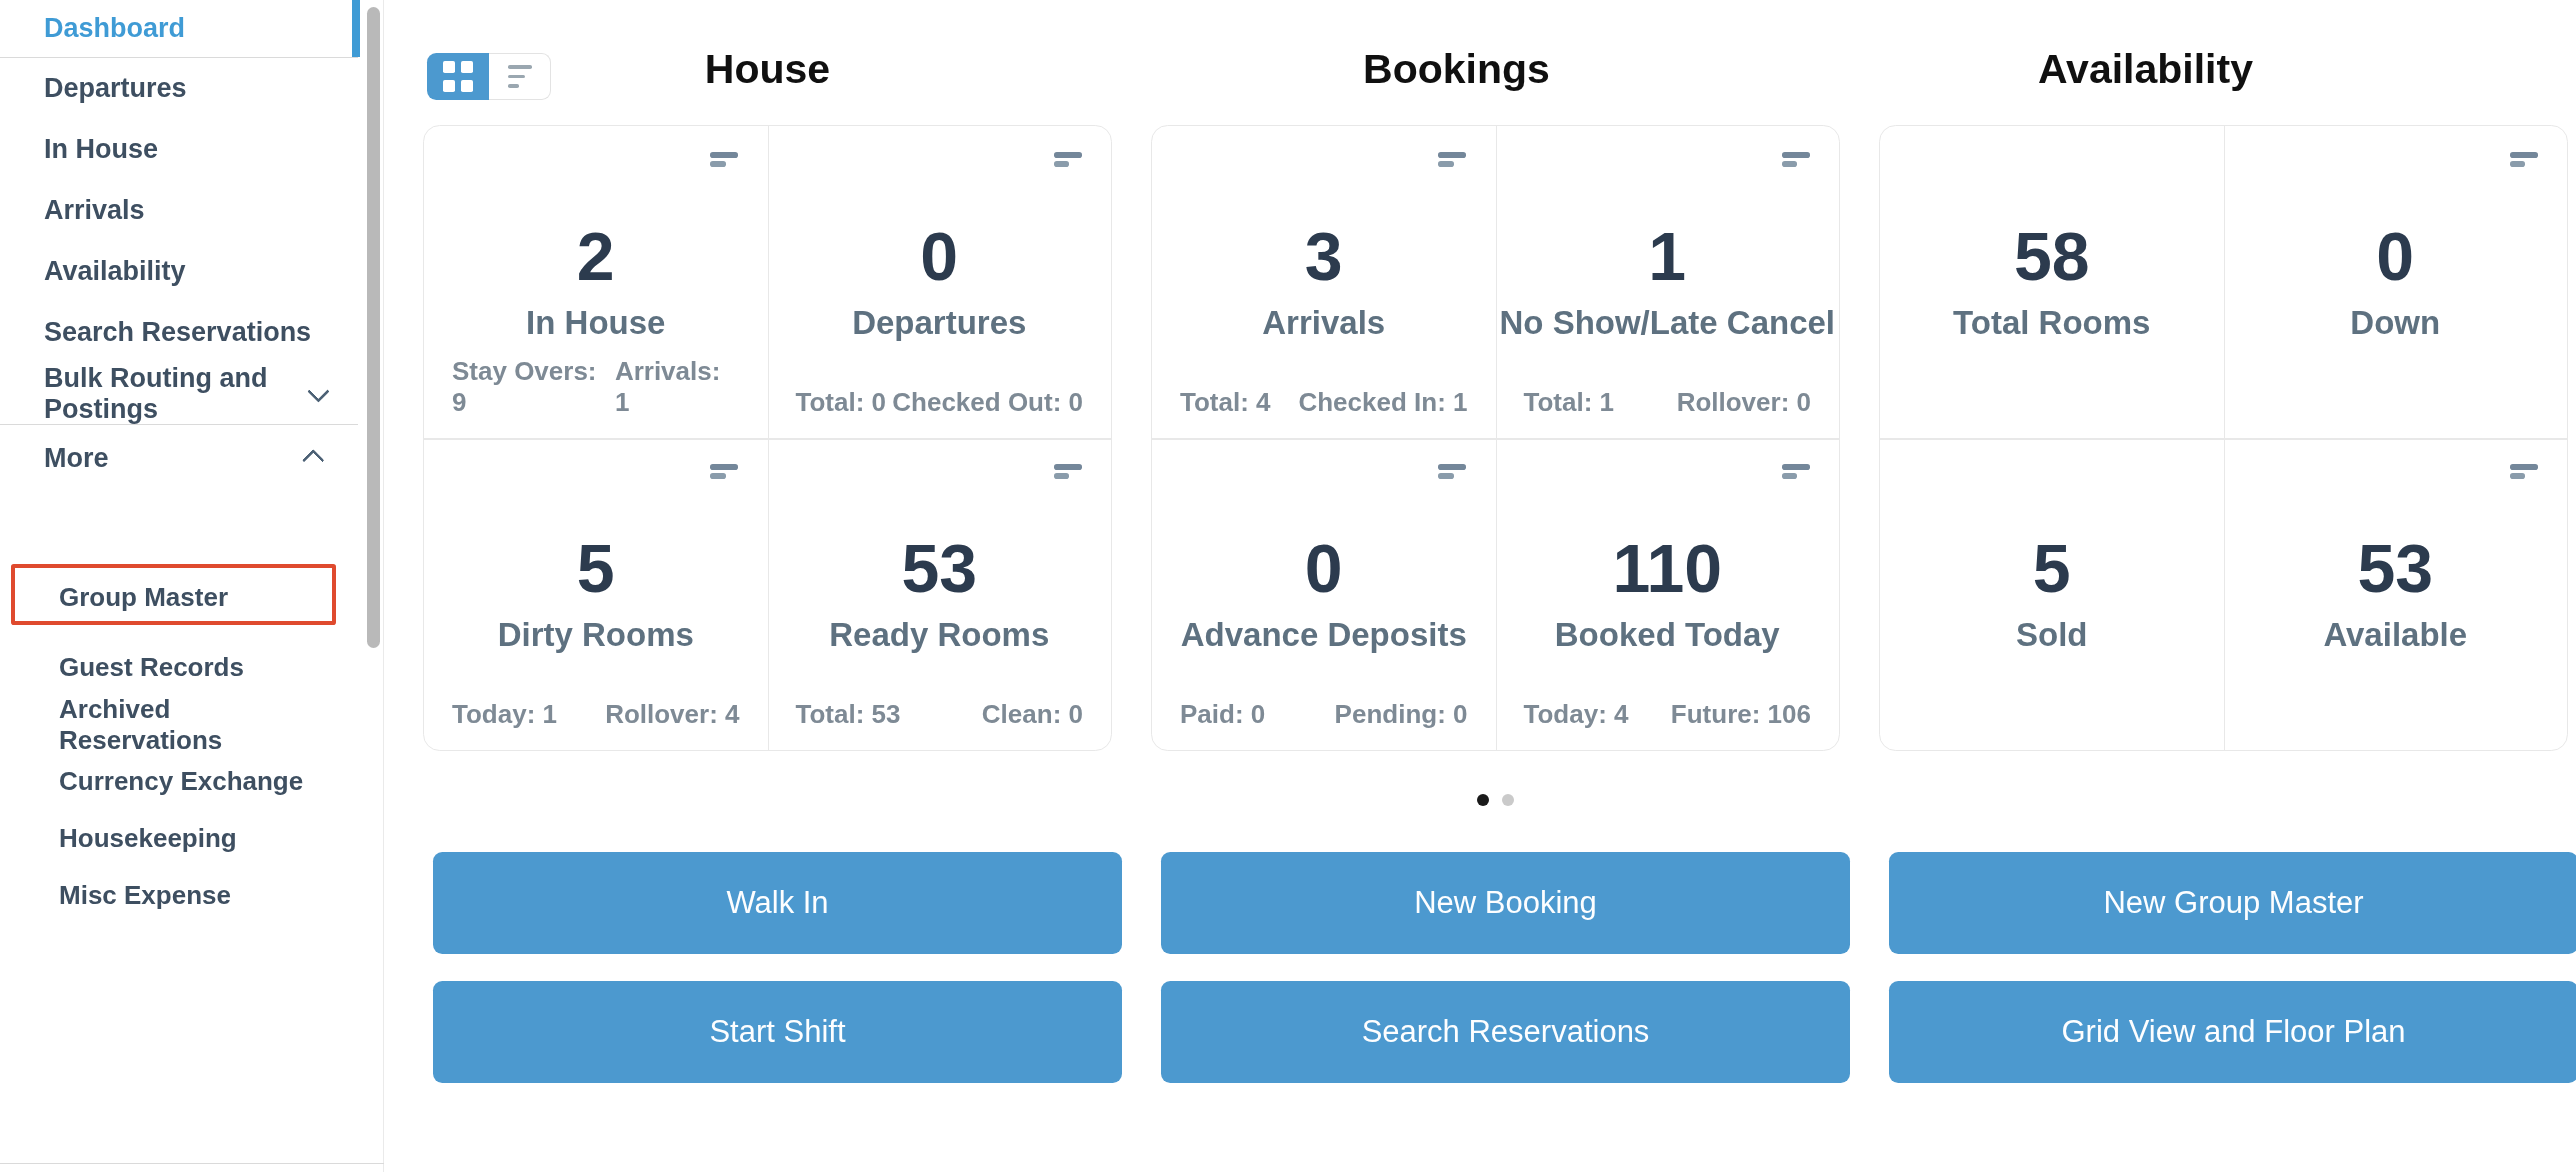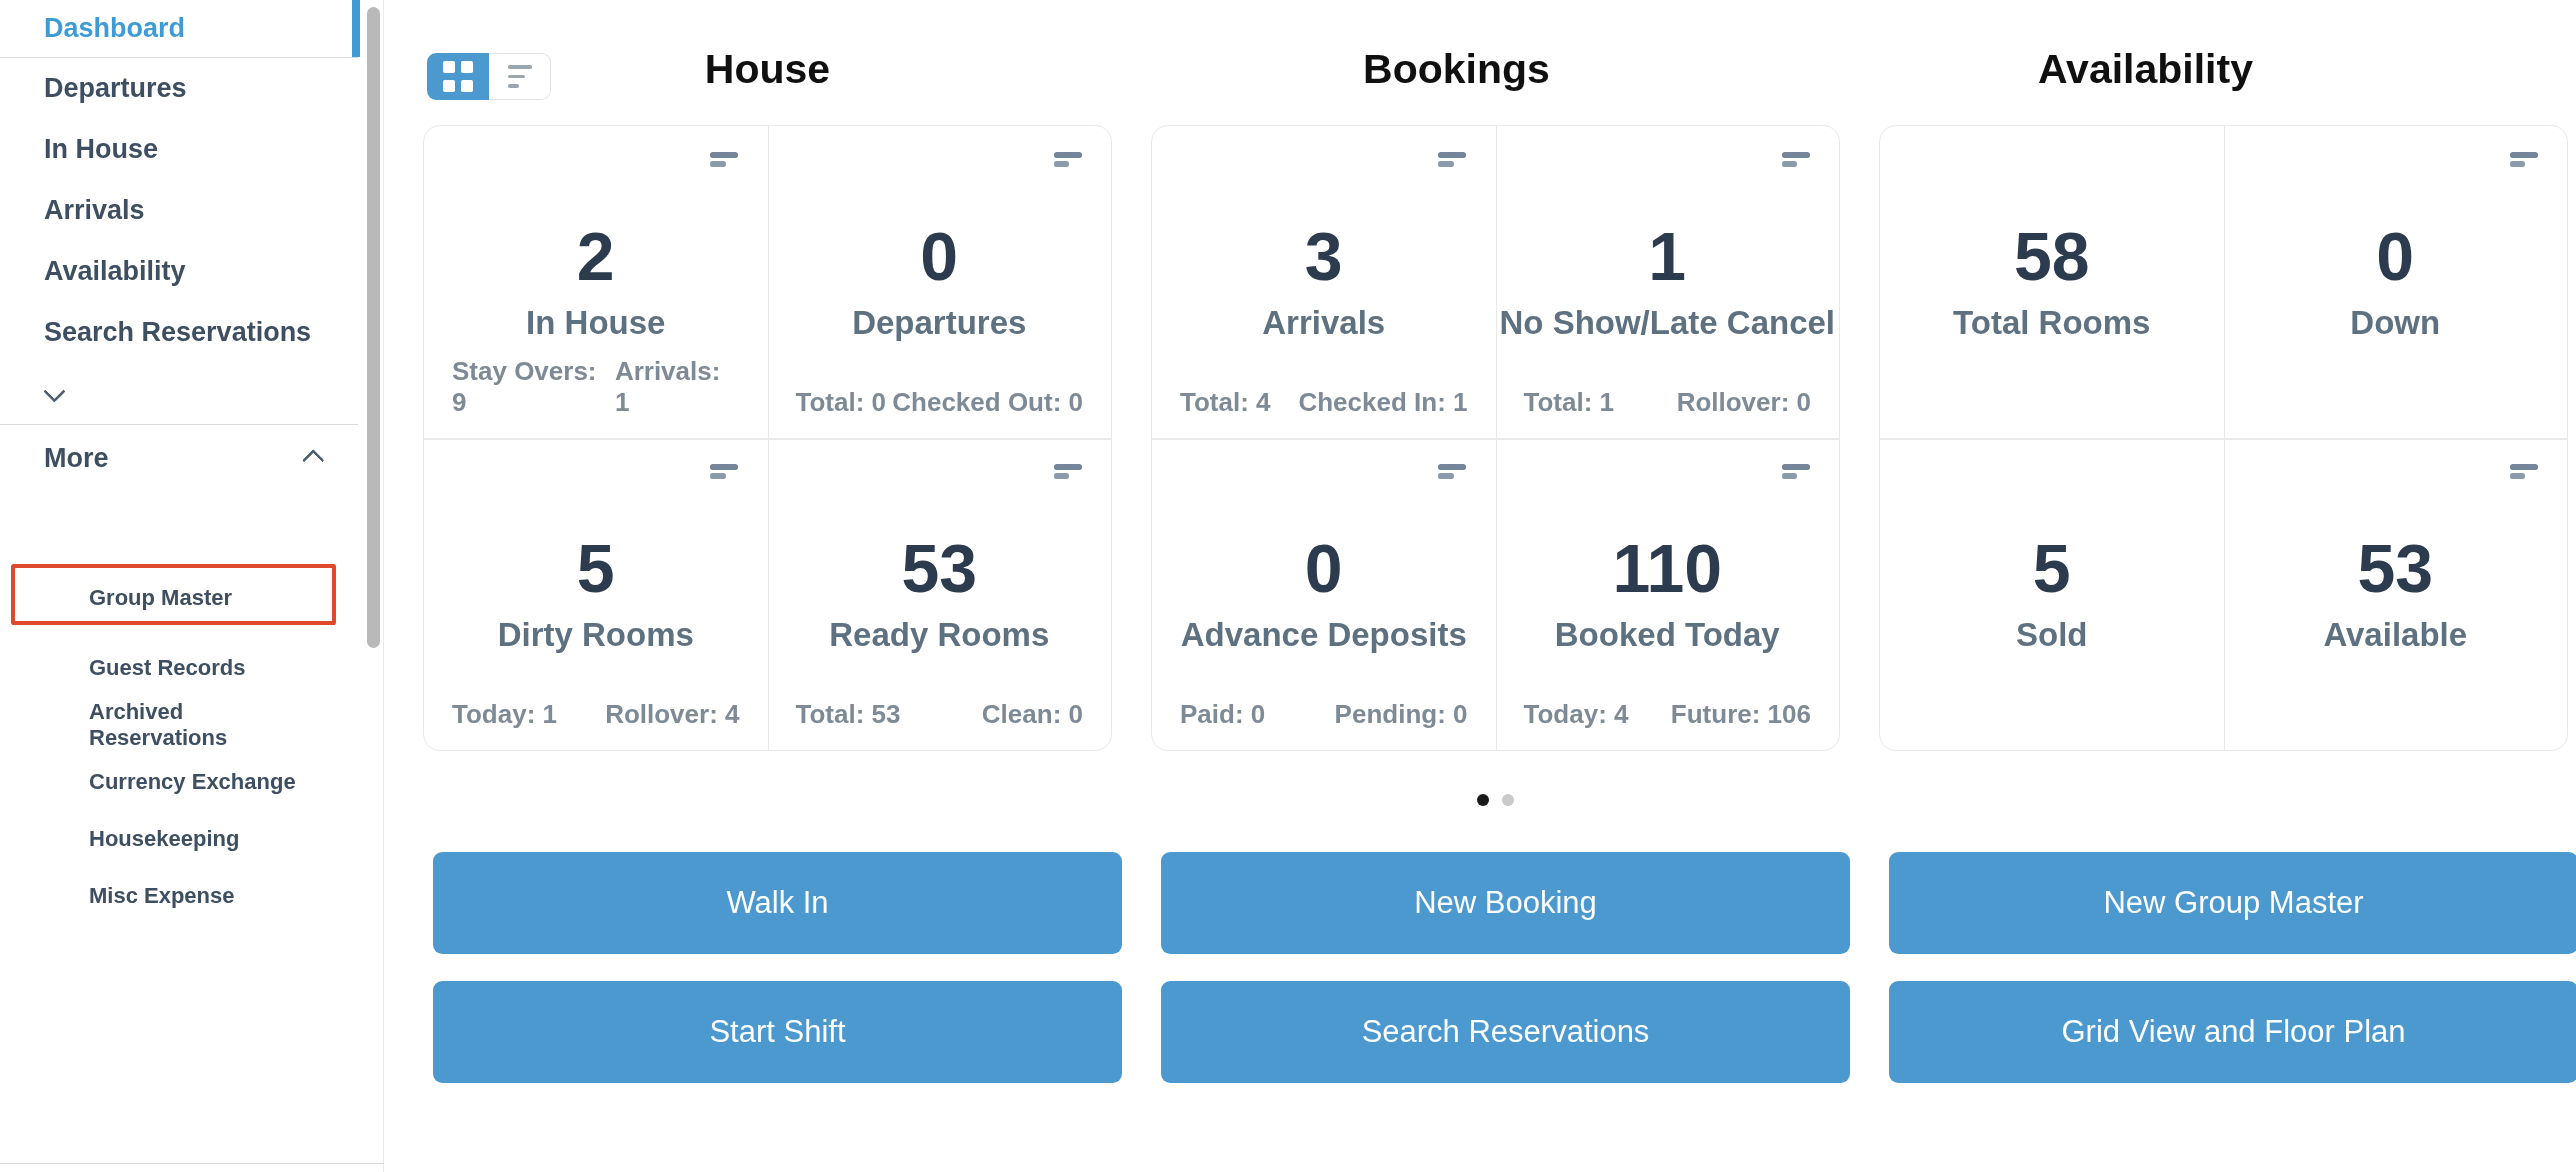--- a/index.html
+++ b/index.html
@@ -15,21 +15,21 @@
     border-right:1.8px solid #eaeaea; background:#fff;
   }
   .nav-item {
     display:flex; align-items:center; justify-content:space-between;
     padding-left:44px; padding-right:59px;
     font-size:27px; font-weight:700; color:#3e4f61; cursor:pointer;
   }
   .nav-item.main { height:61px; }
   .nav-item.first { height:57px; color:#3f9bd5; }
   .nav-item.more-row { height:66px;text-align:right; }
-  .nav-item.sub { height:57px; padding-left:89px; font-size:22px; }
+  .nav-item.sub { height:57px; padding-left:59px; font-size:26px; }
   .nav-item.sub-first { margin-top:78px; }
   .nav-item.sub-second { margin-top:13px; }
   .sidebar-divider { width:358px; border-bottom:1.8px solid #dadada; }
   .sidebar-bottom-divider {
     position:absolute; left:0; top:1163px; width:384px;
     border-top:1.8px solid #dadada;
   }
   .chevron {
     width:15.7px; height:15.7px; border-right:3.7px solid #4c6175; border-bottom:3.7px solid #4c6175;
     border-radius:1.8px; flex:0 0 auto;
@@ -141,20 +141,21 @@
     <div class="nav-item main">
       <span>Arrivals</span>
     </div>
     <div class="nav-item main">
       <span>Availability</span>
     </div>
     <div class="nav-item main">
       <span>Search Reservations</span>
     </div>
     <div class="nav-item main">
+      <span>Bulk Routing and Postings</span>
       <span class="chevron down"></span>
     </div>
     <div class="sidebar-divider"></div>
     <div class="nav-item more-row">
       <span>More</span>
       <span class="chevron up"></span>
     </div>
 
     <div class="highlight-wrap nav-item sub sub-first">
       <span>Group Master</span>

